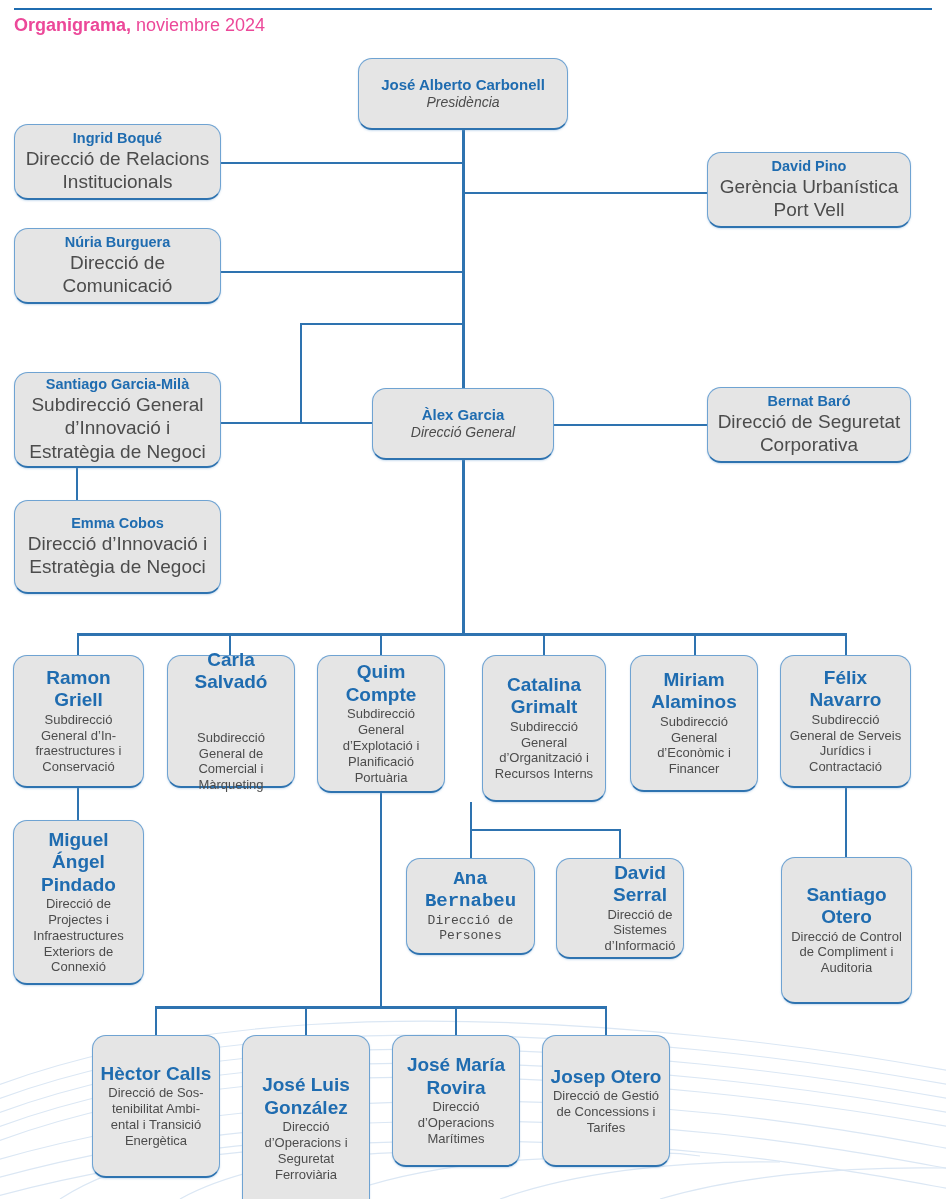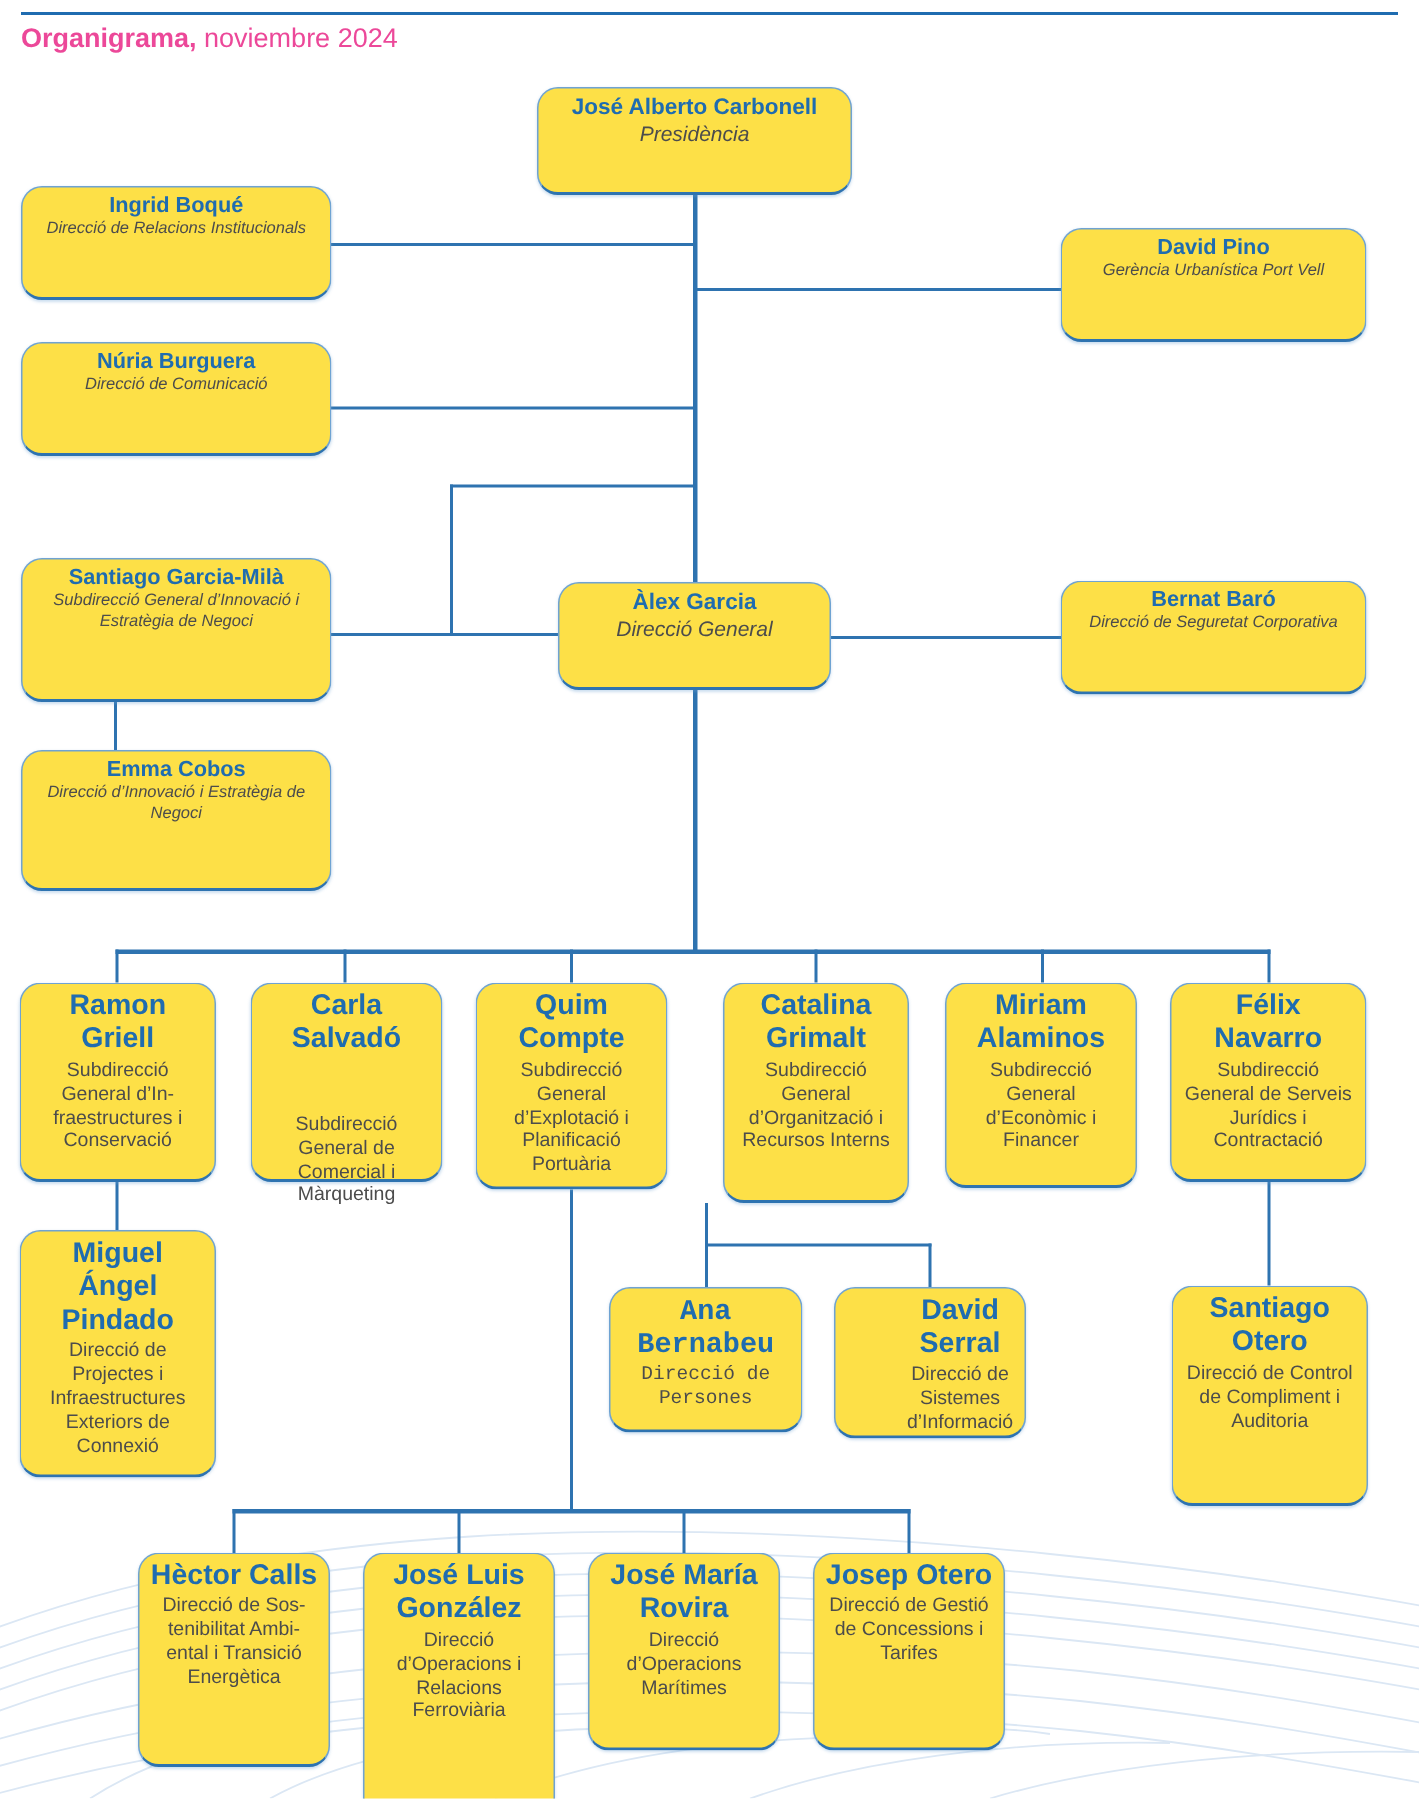--- a/index.html
+++ b/index.html
@@ -32,42 +32,42 @@
   .ln{position:absolute;background:#2e73b0;z-index:1;}
   .ln.v{width:2px;}
   .ln.h{height:2px;}
   .ln.thick-v{width:3px;background:#2e73b0;}
   .ln.thick-h{height:3px;background:#2e73b0;}
 
   
   .node{
     position:absolute;
     box-sizing:border-box;
-    background:#fde047;
+    background:#e5e5e5;
     border:1px solid #6fa3d2;
     border-bottom:2px solid #2e73b0;
     border-radius:14px;
     display:flex;
     flex-direction:column;
     align-items:center;
-    justify-content:flex-start;
+    justify-content:center;
     text-align:center;
     z-index:3;
     padding:4px 6px;
     box-shadow:0 1px 2px rgba(110,160,210,.35);
   }
   .node .nm{
     color:#1f6cb0;font-weight:bold;line-height:1.18;
   }
   .node .rl{
     color:#4c4c4c;line-height:1.22;
   }
   
   .s16 .nm{font-size:15px;} .s16 .rl{font-size:14px;font-style:italic;}
-  .s15 .nm{font-size:14.5px;} .s15 .rl{font-size:11px;font-style:italic;}
+  .s15 .nm{font-size:14.5px;} .s15 .rl{font-size:19px;}
   .s14 .nm{font-size:19px;} .s14 .rl{font-size:13px;}
 </style>
 </head>
 <body>
 
 <div id="root">
 
   <svg class="waves" viewBox="0 0 946 189" preserveAspectRatio="none">
     <g fill="none" stroke="#dbe7f4" stroke-width="1.2">
       <path d="M-10 78 C 180 6, 420 -2, 700 26 C 820 38, 900 52, 956 62"></path>
@@ -223,21 +223,21 @@
     <div class="rl">Direcció de Control de Compliment i Auditoria</div>
   </div>
 
   <div class="node s14" style="left:92px;top:1035px;width:128px;height:143px;">
     <div class="nm">Hèctor Calls</div>
     <div class="rl">Direcció de Sos-tenibilitat Ambi-ental i Transició Energètica</div>
   </div>
 
   <div class="node s14" style="left:242px;top:1035px;width:128px;height:188px;">
     <div class="nm">José Luis González</div>
-    <div class="rl">Direcció d’Operacions i Relacions Ferroviària</div>
+    <div class="rl">Direcció d’Operacions i Seguretat Ferroviària</div>
   </div>
 
   <div class="node s14" style="left:392px;top:1035px;width:128px;height:132px;">
     <div class="nm">José María Rovira</div>
     <div class="rl">Direcció d’Operacions Marítimes</div>
   </div>
 
   <div class="node s14" style="left:542px;top:1035px;width:128px;height:132px;">
     <div class="nm">Josep Otero</div>
     <div class="rl">Direcció de Gestió de Concessions i Tarifes</div>

